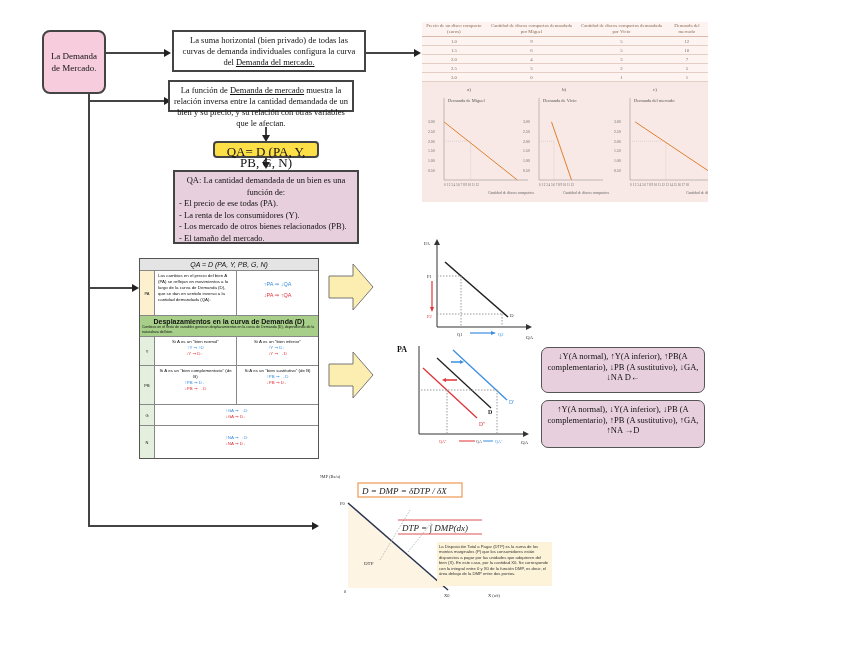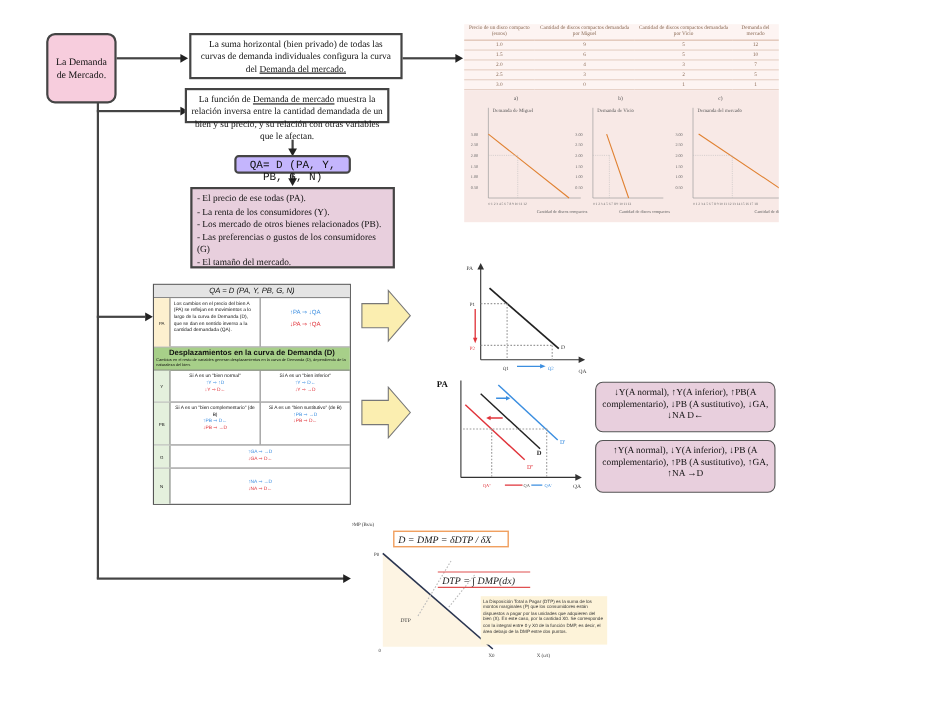--- a/index.html
+++ b/index.html
@@ -1,21 +1,21 @@
 <!DOCTYPE html>
 <html><head>
 <meta charset="utf-8">
 <style>
   html,body{margin:0;padding:0;background:#fff;}
   body{width:848px;height:655px;position:relative;overflow:hidden;font-family:"Liberation Serif",serif;color:#111;}
   .abs{position:absolute;}
   .box{position:absolute;border:2px solid #444;background:#fff;box-sizing:border-box;text-align:center;font-size:8.5px;line-height:11px;padding:3px 4px;}
   .box u{text-decoration:underline;}
   .root{left:42px;left:42px;top:30px;width:64px;height:64px;background:#f7cddd;border-radius:8px;display:flex;align-items:center;justify-content:center;font-size:9px;line-height:12px;}
-  .eqbox{background:#c4b5fd;border-radius:4px;font-size:10px;padding:3px;font-family:Liberation Mono, monospace;}
+  .eqbox{background:#fde047;border-radius:4px;font-size:13px;padding:3px;}
   .pink{background:#e8cfdd;text-align:left;font-size:8.5px;line-height:11.5px;}
   .line{position:absolute;background:#444;}
   .arrowhead{position:absolute;width:0;height:0;}
   .ah-right{border-top:4px solid transparent;border-bottom:4px solid transparent;border-left:7px solid #222;}
   .ah-down{border-left:4px solid transparent;border-right:4px solid transparent;border-top:7px solid #222;}
   
   .tbl{position:absolute;left:422px;top:22px;width:286px;background:#fdf4f2;font-size:4.8px;color:#8a6a55;}
   .tbl table{width:100%;border-collapse:collapse;}
   .tbl th{font-weight:normal;padding:1px 2px;border-bottom:1px solid #d9b9a8;line-height:6px;}
   .tbl td{text-align:center;padding:1px 0;border-bottom:1px solid #e5cfc4;height:6px;}
@@ -66,24 +66,24 @@
 
 <div class="box" style="left:168px;top:80px;width:186px;height:32px;">
   <span>La función de </span><u>Demanda de mercado</u><span> muestra la relación inversa entre la cantidad demandada de un bien y su precio, y su relación con otras variables que le afectan.</span>
 </div>
 
 <div class="box eqbox" style="left:213px;top:141px;width:106px;height:17px;">
   <span>QA= D (PA, Y, PB, G, N)</span>
 </div>
 
 <div class="box pink" style="left:173px;top:170px;width:186px;height:74px;">
+  <div style="text-align:center;">QA: La cantidad demandada de un bien es una función de:</div>
   <div>- El precio de ese todas (PA).</div>
   <div>- La renta de los consumidores (Y).</div>
   <div>- Los mercado de otros bienes relacionados (PB).</div>
-  <div>- Las preferencias o gustos de los consumidores (G)</div>
   <div>- El tamaño del mercado.</div>
 </div>
 
 <div class="tbl">
   <table>
     <thead>
       <tr>
         <th>Precio de un disco compacto (euros)</th>
         <th>Cantidad de discos compactos demandada por Miguel</th>
         <th>Cantidad de discos compactos demandada por Vicio</th>

